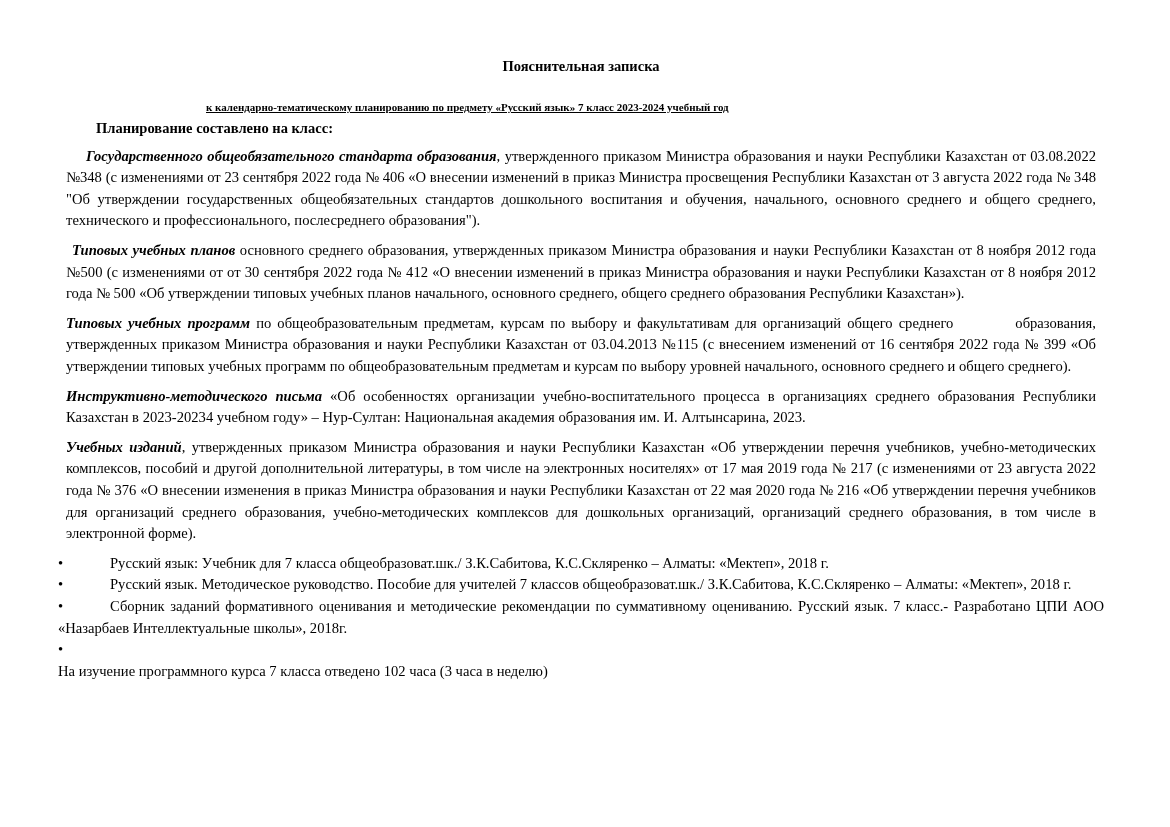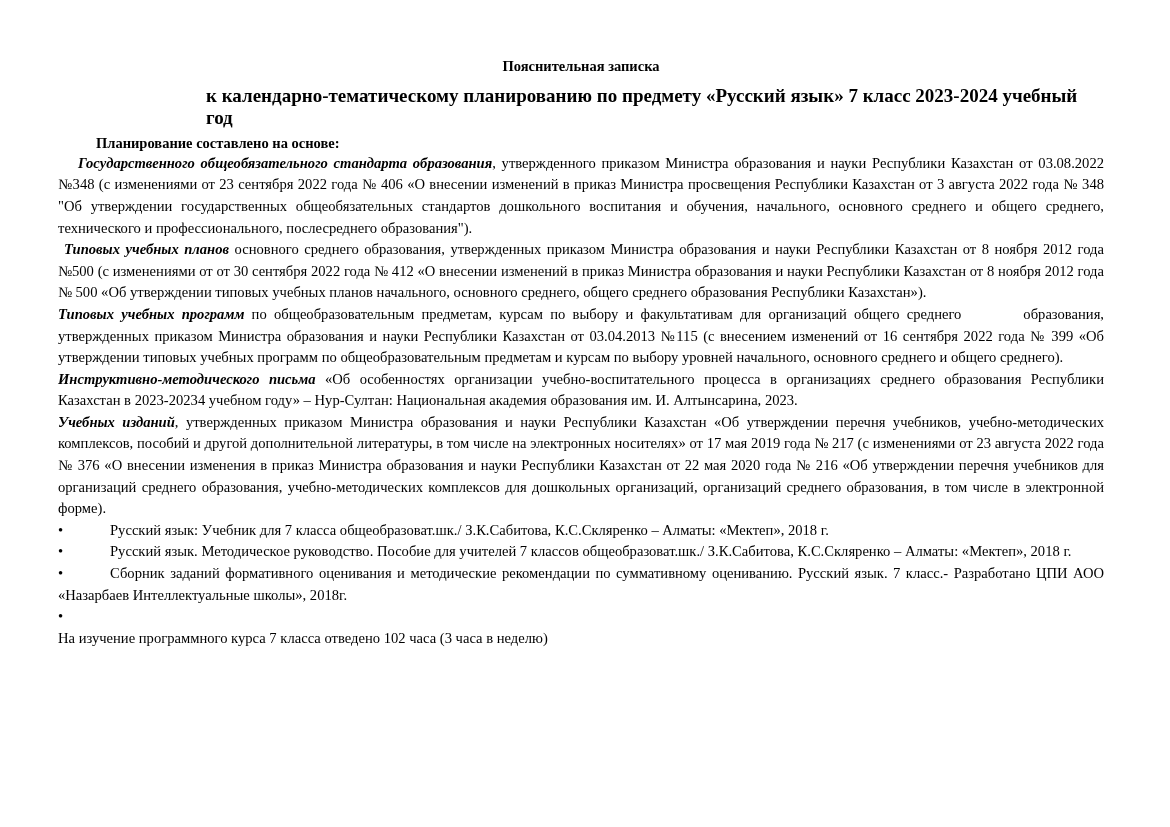--- a/index.html
+++ b/index.html
@@ -34,42 +34,43 @@
   .title-main {
     font-weight: bold;
     font-size: 14.5px;
     line-height: 1.15;
     text-align: center;
     margin-top: 58px;
     margin-bottom: 0;
   }
   .title-sub {
     font-weight: bold;
-    font-size: 19px;
+    font-size: 11px;
     line-height: 1.15;
-    margin-top: 10px;
+    margin-top: 26px;
     margin-bottom: 0;
     padding-left: 148px;
+    text-decoration: underline;
   }
   .lead-bold {
     font-weight: bold;
     font-size: 14.5px;
     line-height: 1.2;
     margin-top: 7px;
     margin-bottom: 0;
     padding-left: 38px;
   }
 
   
   p.para {
     font-size: 14.6px;
     line-height: 21.6px;
     text-align: justify;
     text-justify: inter-word;
-    margin: 0;
+    margin: 8px;
     hyphens: none;
   }
   .gap-before-1 { margin-top: 19px; }
   .gap-before-2 { margin-top: 22px; }
   .indent-1 { text-indent: 20px; }
   .indent-2 { text-indent: 6px; }
 
   .bi { font-weight: bold; font-style: italic; }
 
   
@@ -130,21 +131,21 @@
 </head>
 <body>
 
 <div class="page">
   <div class="doc-body">
 
     <h1 class="title-main">Пояснительная записка</h1>
 
     <h2 class="title-sub">к   календарно-тематическому планированию  по предмету «Русский язык» 7 класс  2023-2024 учебный год</h2>
 
-    <p class="lead-bold">Планирование составлено на основе:</p>
+    <p class="lead-bold">Планирование составлено на класс:</p>
 
     <p class="para gap-before-1 indent-1"><span class="bi">Государственного  общеобязательного  стандарта  образования</span><span>, утвержденного приказом Министра образования и науки Республики Казахстан от 03.08.2022 №348 (с изменениями от 23 сентября 2022 года № 406 «О внесении изменений в приказ Министра просвещения Республики Казахстан от 3 августа 2022 года № 348 "Об утверждении государственных общеобязательных стандартов дошкольного воспитания и обучения, начального, основного среднего и общего среднего, технического и профессионального, послесреднего образования").</span></p>
 
     <p class="para gap-before-2 indent-2"><span class="bi">Типовых учебных планов</span><span> основного среднего образования, утвержденных приказом Министра образования и науки Республики Казахстан от 8 ноября 2012 года №500 (с изменениями от  от 30 сентября 2022 года № 412 «О внесении изменений в приказ Министра образования и науки Республики Казахстан от 8 ноября 2012 года № 500 «Об утверждении типовых учебных планов начального, основного среднего, общего среднего образования Республики Казахстан»).</span></p>
 
     <p class="para"><span class="bi">Типовых учебных программ</span><span> по общеобразовательным предметам, курсам по выбору и факультативам для организаций общего среднего</span><span class="wide-gap"></span><span>образования, утвержденных приказом Министра образования и науки Республики Казахстан от 03.04.2013 №115 (с внесением изменений от 16 сентября 2022 года № 399 «Об утверждении типовых учебных программ по общеобразовательным предметам и курсам по выбору уровней начального, основного среднего и общего среднего).</span></p>
 
     <p class="para"><span class="bi">Инструктивно-методического письма</span><span> «Об особенностях организации учебно-воспитательного процесса в организациях среднего образования Республики Казахстан в 2023-20234 учебном году» – Нур-Султан: Национальная академия образования им. И. Алтынсарина, 2023.</span></p>
 
     <p class="para"><span class="bi">Учебных изданий</span><span>, утвержденных приказом Министра образования и науки Республики Казахстан «Об утверждении перечня учебников, учебно-методических комплексов, пособий и другой дополнительной литературы, в том числе на электронных носителях» от 17 мая 2019 года № 217  (с изменениями от 23 августа 2022 года № 376 «О внесении изменения в приказ Министра образования и науки Республики Казахстан от 22 мая 2020 года № 216 «Об утверждении перечня учебников для организаций среднего образования, учебно-методических комплексов для дошкольных организаций, организаций среднего образования, в том числе в электронной форме).</span></p>

